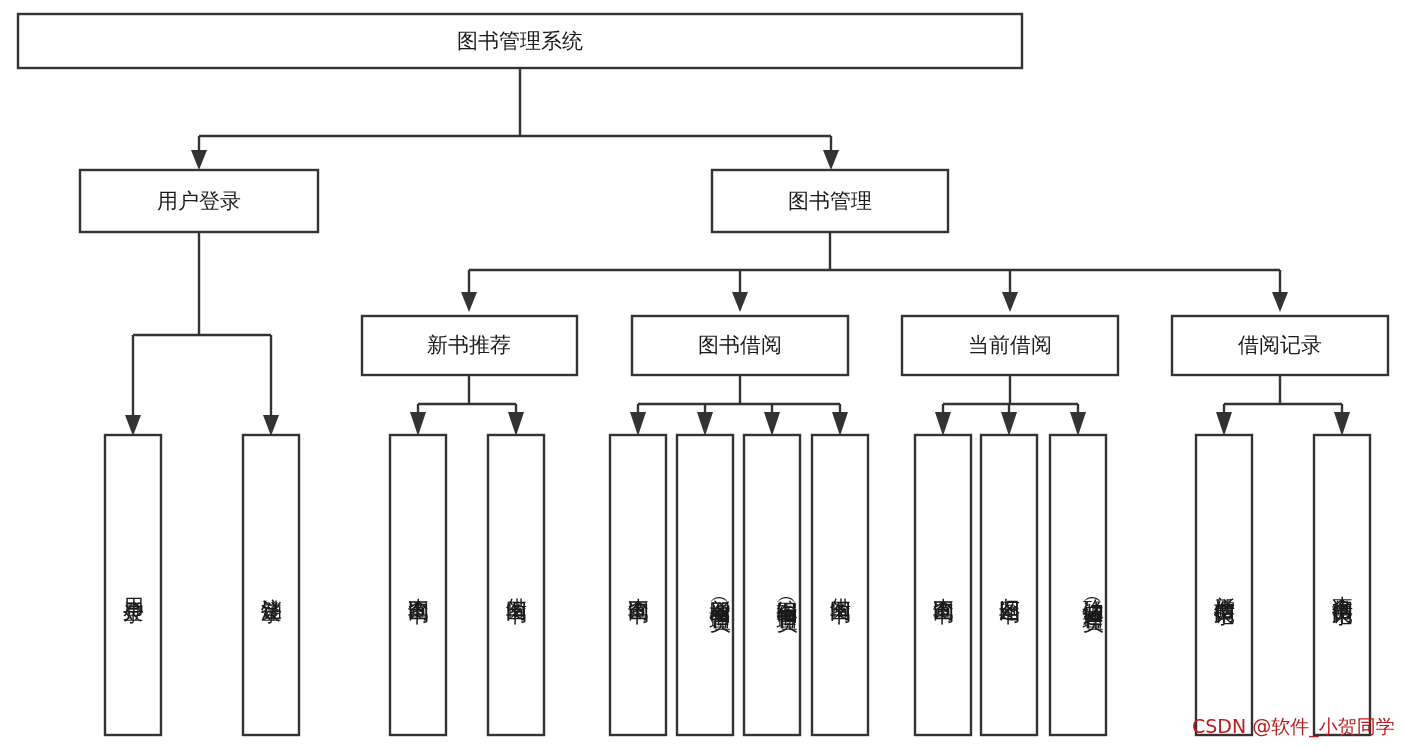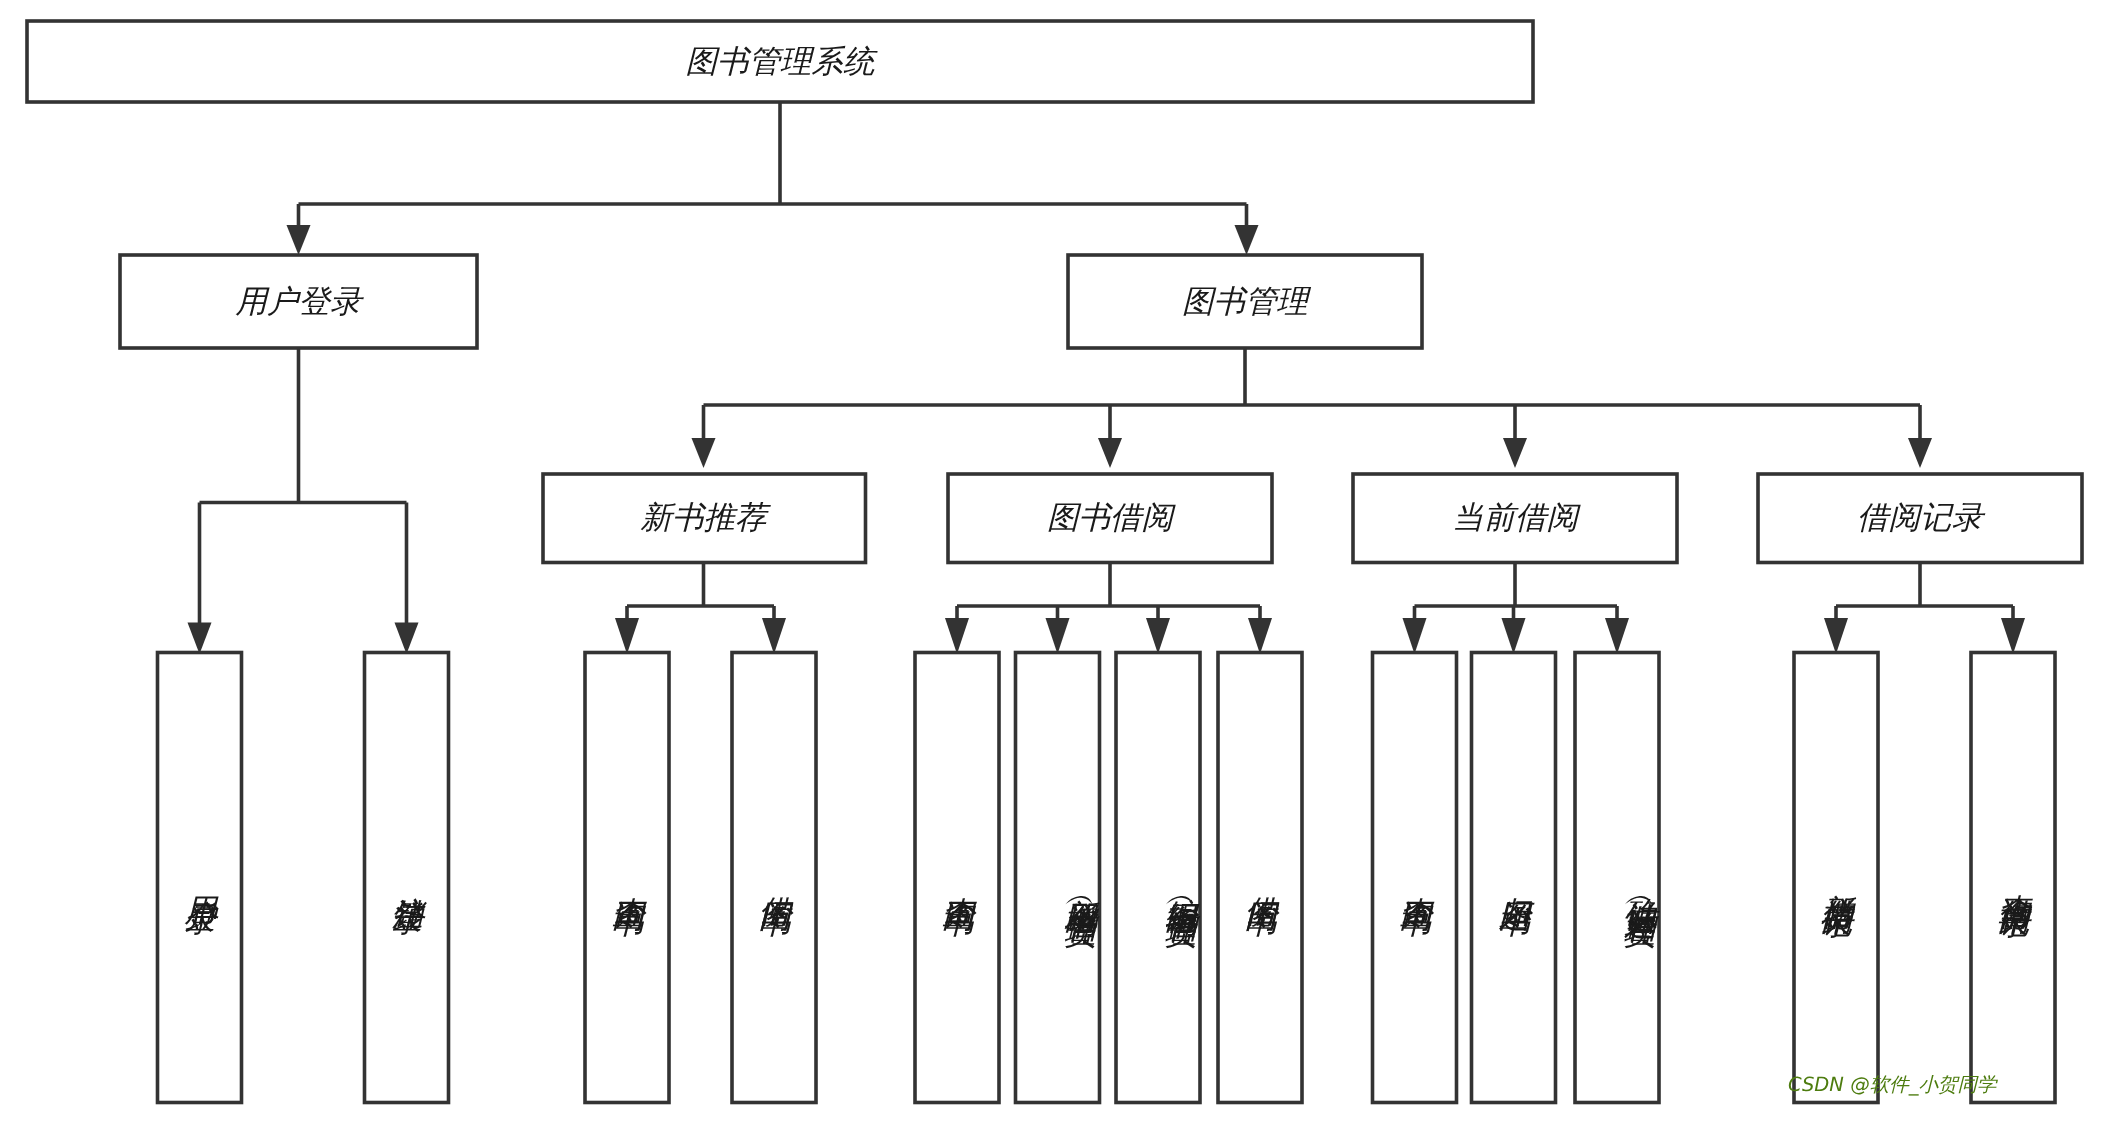--- a/index.html
+++ b/index.html
@@ -10,21 +10,20 @@
   body {
     width: 1405px;
     height: 747px;
     font-family: "DejaVu Sans", "Liberation Sans", sans-serif;
     overflow: hidden;
   }
   #diagram-root {
     position: relative;
     width: 1405px;
     height: 747px;
-    font-style: italic;
   }
   svg.flow {
     position: absolute;
     top: 0;
     left: 0;
     width: 1405px;
     height: 747px;
     display: block;
   }
   .node-box {
@@ -62,22 +61,22 @@
     align-items: center;
     justify-content: center;
     white-space: nowrap;
     pointer-events: none;
   }
   .watermark {
     position: absolute;
     left: 1192px;
     top: 714px;
     font-family: "DejaVu Sans", "Liberation Sans", sans-serif;
-    font-size: 13px;
-    color: #4d7c0f;
+    font-size: 19px;
+    color: #b91c1c;
     white-space: nowrap;
   }
 </style>
 </head>
 <body>
 
 <div id="diagram-root">
 
   <svg class="flow" viewBox="0 0 1405 747">
 

